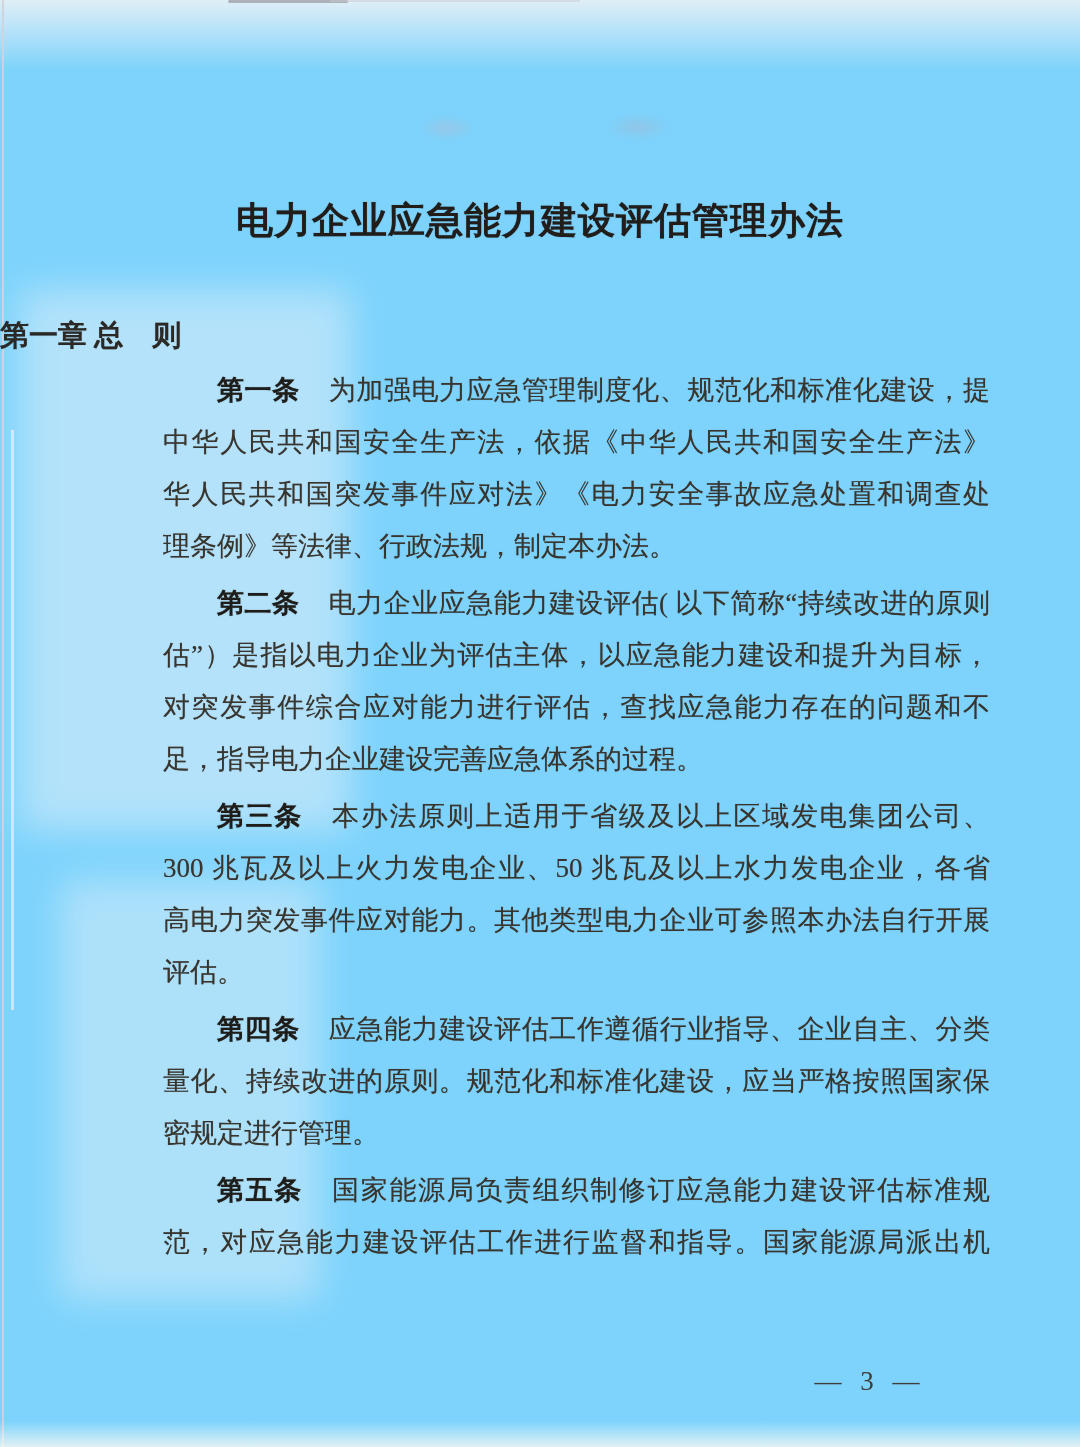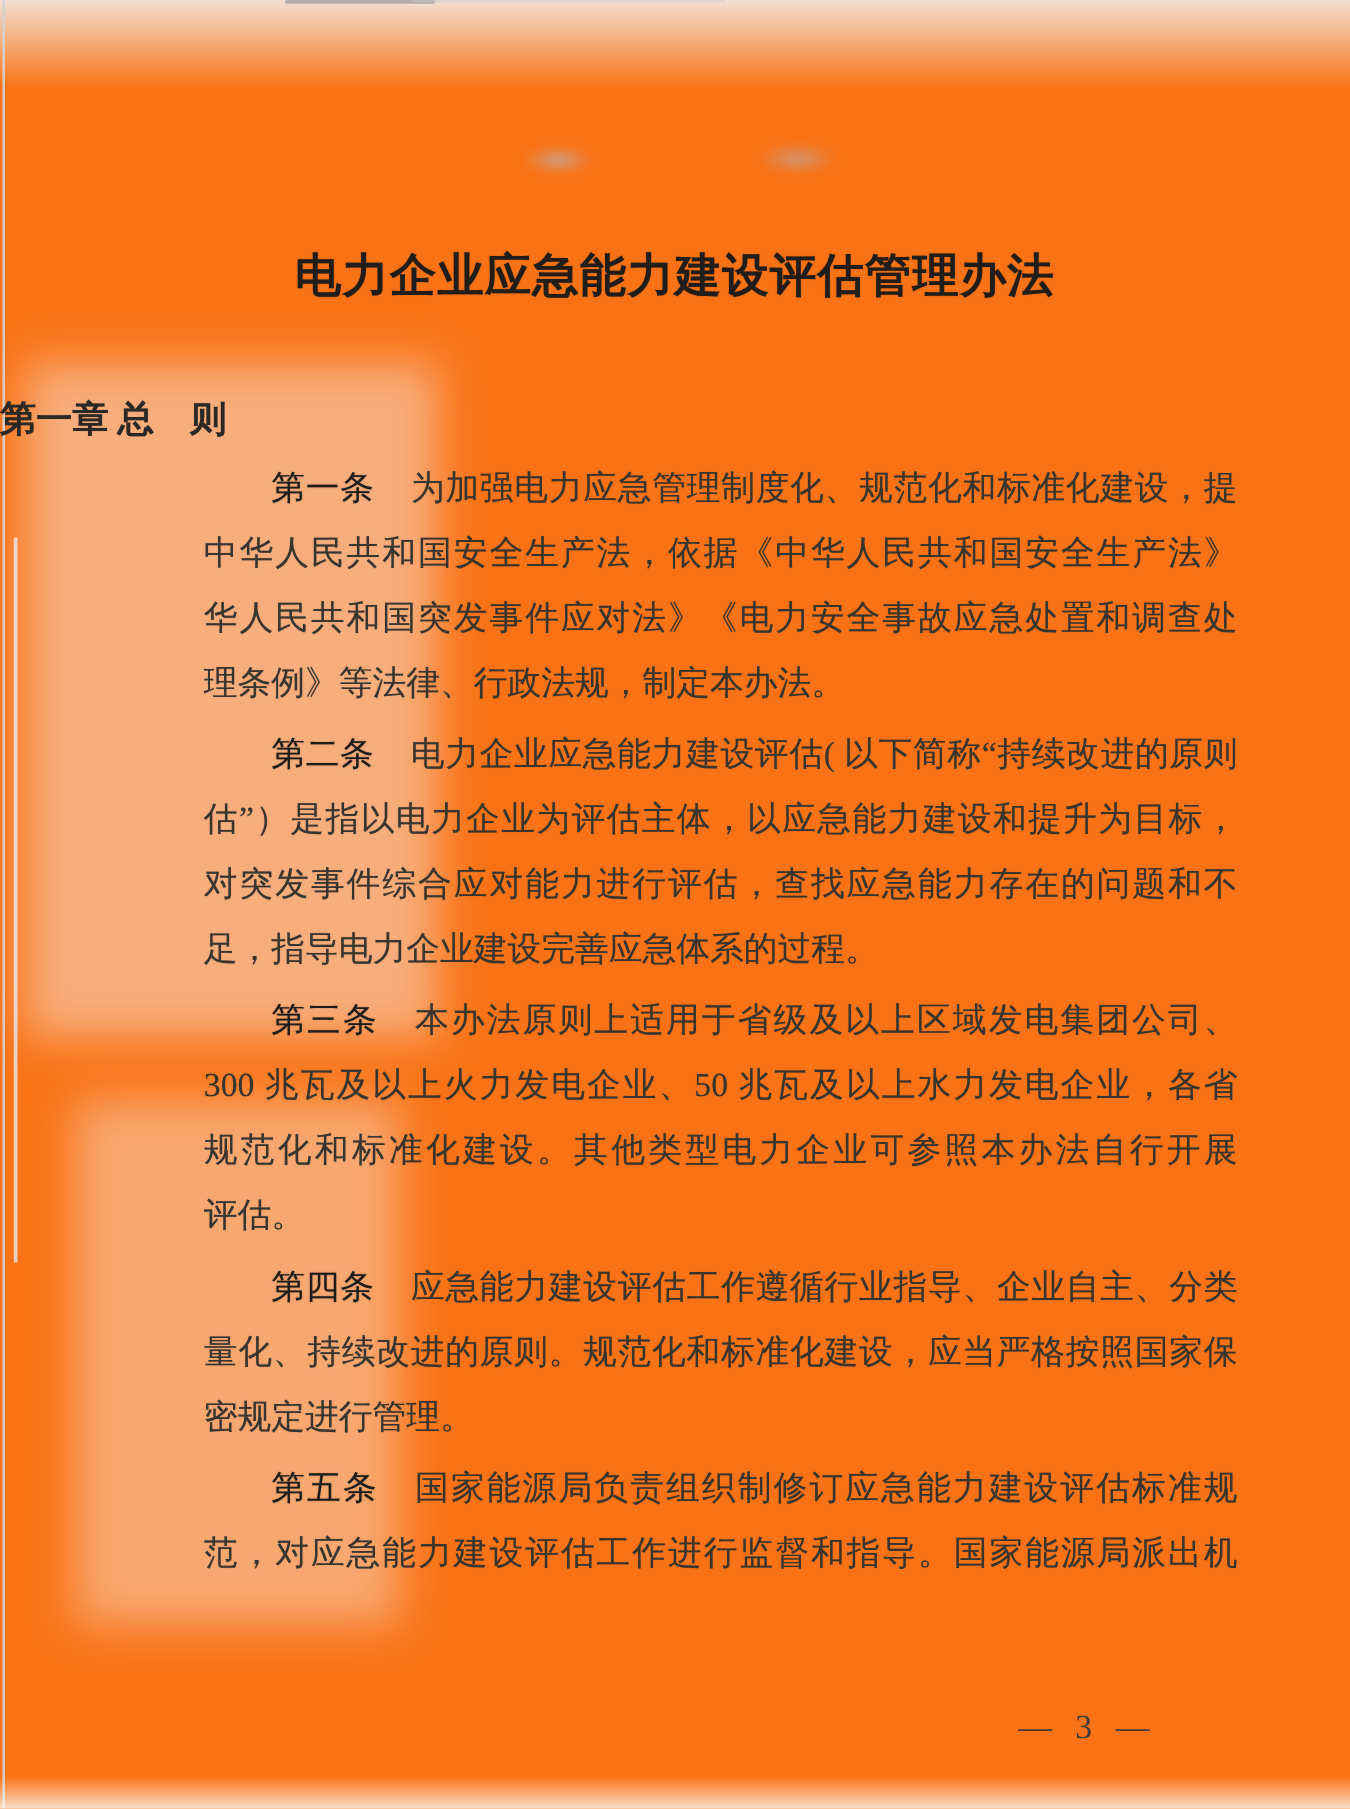--- a/index.html
+++ b/index.html
@@ -4,21 +4,21 @@
 <style>
   html, body {
     margin: 0;
     padding: 0;
     background: #ffffff;
   }
   .page {
     position: relative;
     width: 1080px;
     height: 1447px;
-    background: #f97316;
+    background: #7dd3fc;
     overflow: hidden;
     font-family: "Liberation Serif", "DejaVu Serif", serif;
     color: #38352f;
   }
   
   .artifact { position: absolute; pointer-events: none; }
   .a-topband {
     left: 0; top: 0; width: 100%; height: 70px;
     background: linear-gradient(#f2f3f5, rgba(255,255,255,0));
     opacity: .85;
@@ -95,21 +95,21 @@
   .ln {
     height: 52px;
     line-height: 52px;
     text-align: justify;
     text-align-last: justify;
     overflow: hidden;
   }
   .ln.end { text-align-last: left; }
   .ln.first { padding-left: 54px; }
   .term {
-    font-weight: normal;
+    font-weight: bold;
     color: #1f1d1a;
     margin-right: 29px;
     text-shadow: 0 0 1px rgba(30,28,24,.5);
   }
   .page-number {
     position: absolute;
     top: 1366px; left: 0; width: 100%;
     text-align: center;
     font-size: 27px;
     color: #403d38;
@@ -152,21 +152,21 @@
     <div class="para">
       <div class="ln first"><b class="term">第二条</b><span>电力企业应急能力建设评估( 以下简称“持续改进的原则</span></div>
       <div class="ln">估”）是指以电力企业为评估主体，以应急能力建设和提升为目标，</div>
       <div class="ln">对突发事件综合应对能力进行评估，查找应急能力存在的问题和不</div>
       <div class="ln end">足，指导电力企业建设完善应急体系的过程。</div>
     </div>
 
     <div class="para">
       <div class="ln first"><b class="term">第三条</b><span>本办法原则上适用于省级及以上区域发电集团公司、</span></div>
       <div class="ln">300 兆瓦及以上火力发电企业、50 兆瓦及以上水力发电企业，各省</div>
-      <div class="ln">规范化和标准化建设。其他类型电力企业可参照本办法自行开展</div>
+      <div class="ln">高电力突发事件应对能力。其他类型电力企业可参照本办法自行开展</div>
       <div class="ln end">评估。</div>
     </div>
 
     <div class="para">
       <div class="ln first"><b class="term">第四条</b><span>应急能力建设评估工作遵循行业指导、企业自主、分类</span></div>
       <div class="ln">量化、持续改进的原则。规范化和标准化建设，应当严格按照国家保</div>
       <div class="ln end">密规定进行管理。</div>
     </div>
 
     <div class="para">

